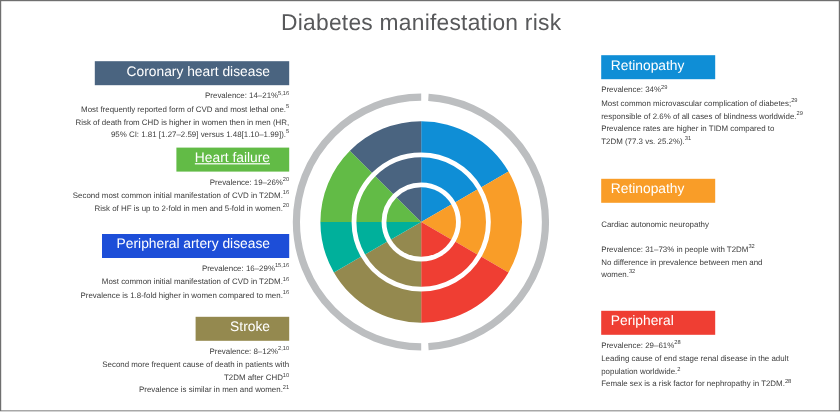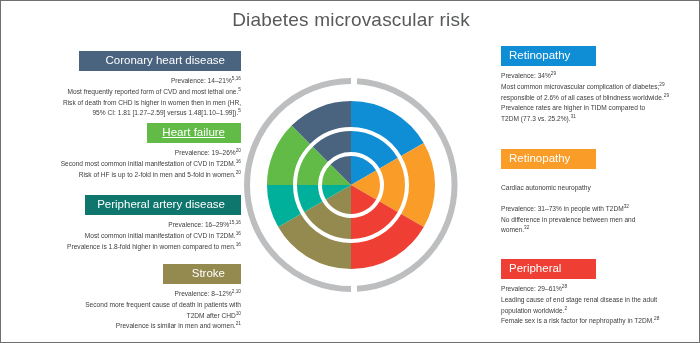--- a/index.html
+++ b/index.html
@@ -78,21 +78,21 @@
     top: 72px;
     width: 224px;
     height: 224px;
   }
 </style>
 </head>
 <body>
 
 <div id="figure">
 
-  <div id="page-title">Diabetes microvascular risk</div>
+  <div id="page-title">Diabetes manifestation risk</div>
 
   <div class="panel left" style="left:18px; top:50px; width:222px;">
     <div class="panel-header" style="background:#4a6480; margin-left:60px;">Coronary heart disease</div>
     <div class="panel-body">
       <p class="prevalence"><span>Prevalence: 14–21%</span><sup>5,16</sup></p>
       <p><span>Most frequently reported form of CVD and most lethal one.</span><sup>5</sup></p>
       <p><span>Risk of death from CHD is higher in women then in men (HR,</span><sup></sup></p>
       <p><span>95% CI: 1.81 [1.27–2.59] versus 1.48[1.10–1.99]).</span><sup>5</sup></p>
     </div>
   </div>
@@ -100,21 +100,21 @@
   <div class="panel left" style="left:18px; top:122px; width:222px;">
     <div class="panel-header" style="background:#62bb46; margin-left:128px;text-decoration:underline;">Heart failure</div>
     <div class="panel-body">
       <p class="prevalence"><span>Prevalence: 19–26%</span><sup>20</sup></p>
       <p><span>Second most common initial manifestation of CVD in T2DM.</span><sup>16</sup></p>
       <p><span>Risk of HF is up to 2-fold in men and 5-fold in women.</span><sup>20</sup></p>
     </div>
   </div>
 
   <div class="panel left" style="left:18px; top:194px; width:222px;">
-    <div class="panel-header" style="background:#0f766e; margin-left:66px;">Peripheral artery disease</div>
+    <div class="panel-header" style="background:#1d4ed8; margin-left:66px;">Peripheral artery disease</div>
     <div class="panel-body">
       <p class="prevalence"><span>Prevalence: 16–29%</span><sup>15,16</sup></p>
       <p><span>Most common initial manifestation of CVD in T2DM.</span><sup>16</sup></p>
       <p><span>Prevalence is 1.8-fold higher in women compared to men.</span><sup>16</sup></p>
     </div>
   </div>
 
   <div class="panel left" style="left:18px; top:263px; width:222px;">
     <div class="panel-header" style="background:#94894f; margin-left:144px;text-align:right;">Stroke</div>
     <div class="panel-body">

